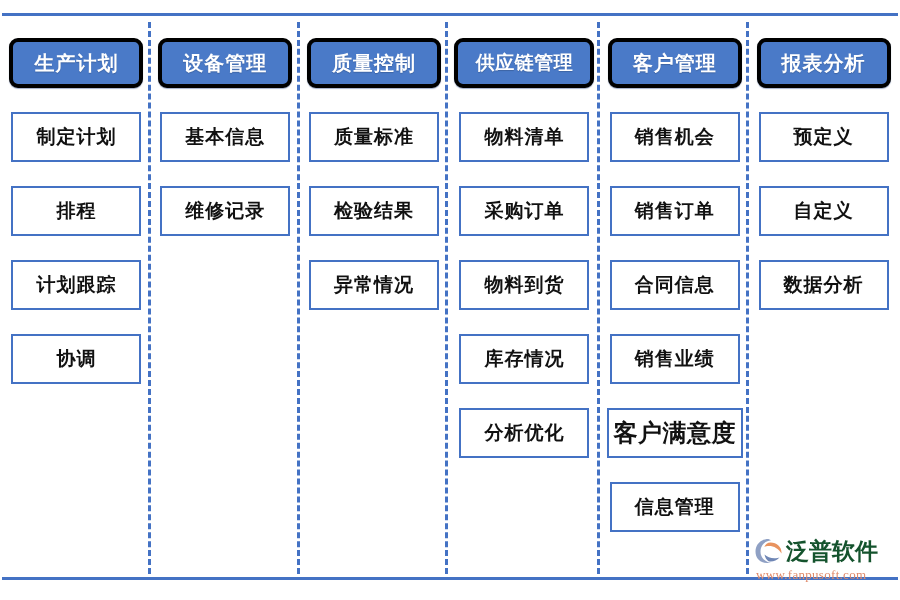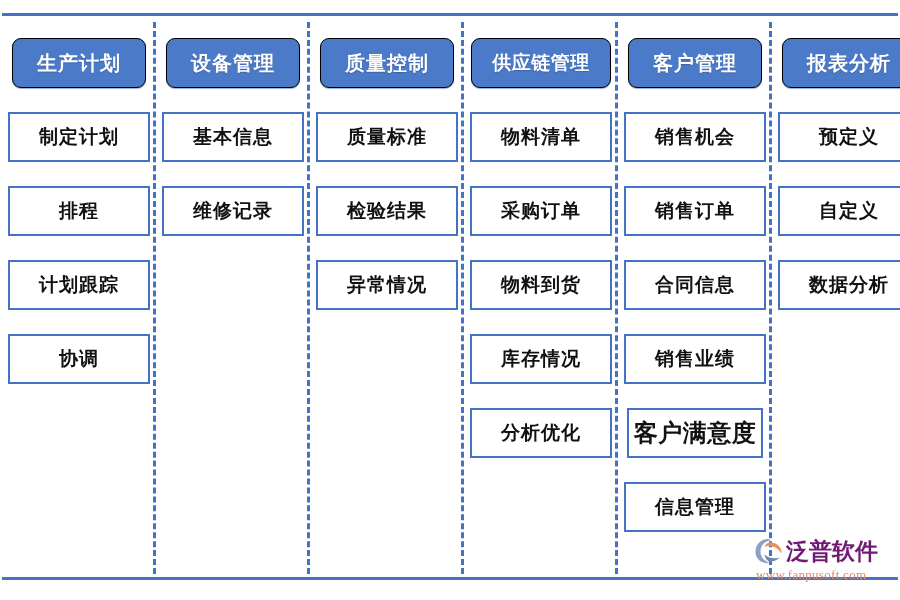--- a/index.html
+++ b/index.html
@@ -65,21 +65,21 @@
   }
   .column.last::after { display: none; }
 
   
   .col-header {
     margin-top: 16px;
     width: 134px;
     height: 50px;
     border-radius: 9px;
     background: #4a7ac8;
-    border: 1px solid #000000;
+    border: 4px solid #000000;
     box-shadow: 0 1px 1px rgba(40,70,130,0.45);
     color: #ffffff;
     font-size: 20px;
     font-weight: bold;
     letter-spacing: 1px;
     display: flex;
     align-items: center;
     justify-content: center;
     box-sizing: border-box;
     text-shadow: 0 1px 1px rgba(0,0,0,0.18);
@@ -93,21 +93,21 @@
   
   .items {
     margin-top: 24px;
     display: flex;
     flex-direction: column;
     align-items: center;
     gap: 24px;
     width: 100%;
   }
   .item-box {
-    width: 142px;
+    width: 130px;
     height: 50px;
     background: #ffffff;
     border: 2px solid #4472c4;
     color: #111111;
     font-size: 19px;
     font-weight: bold;
     letter-spacing: 1px;
     display: flex;
     align-items: center;
     justify-content: center;
@@ -134,21 +134,21 @@
   }
   .logo-mark {
     width: 30px;
     height: 28px;
     margin-right: 2px;
     flex: 0 0 auto;
   }
   .logo-name {
     font-size: 23px;
     font-weight: bold;
-    color: #701a75;
+    color: #14532d;
     letter-spacing: 0px;
     line-height: 28px;
     font-family: "Liberation Sans", sans-serif;
   }
   .logo-url {
     font-size: 13px;
     color: #e08a6a;
     letter-spacing: 0.3px;
     font-family: "Liberation Serif", serif;
     margin-top: 1px;

